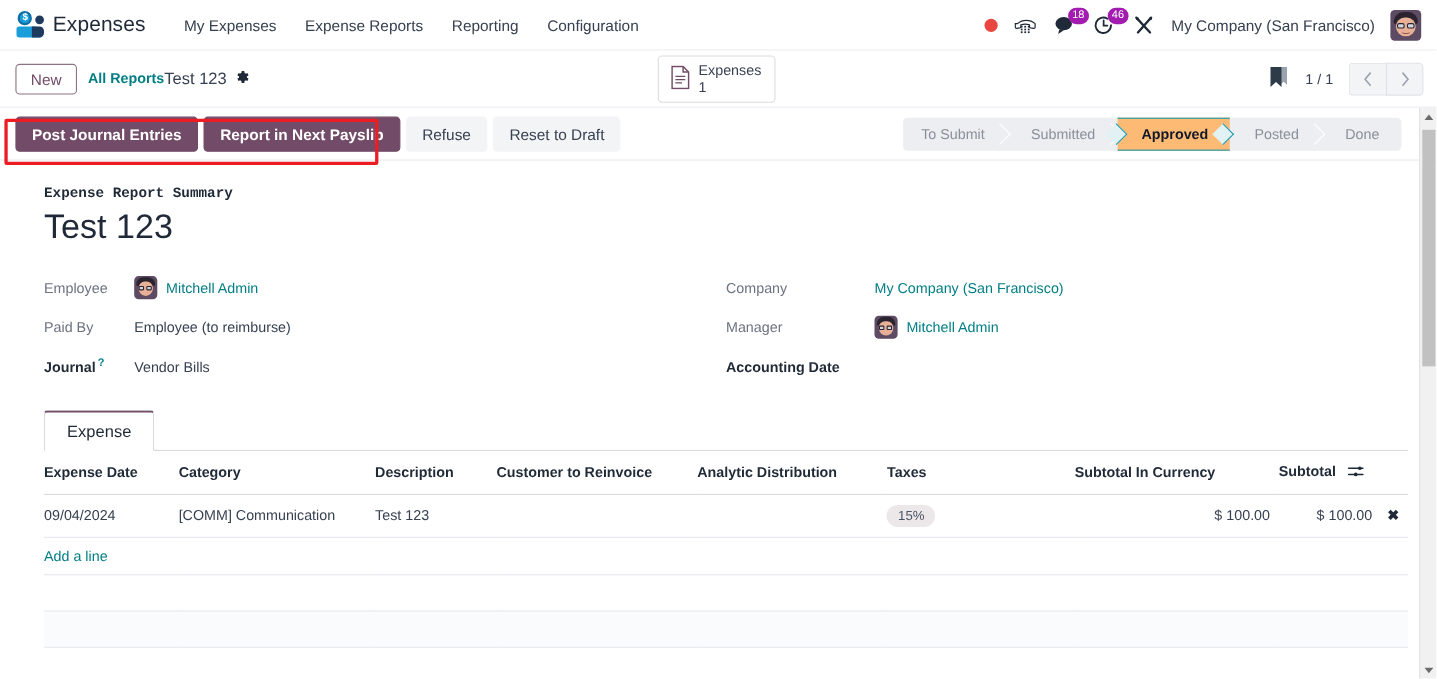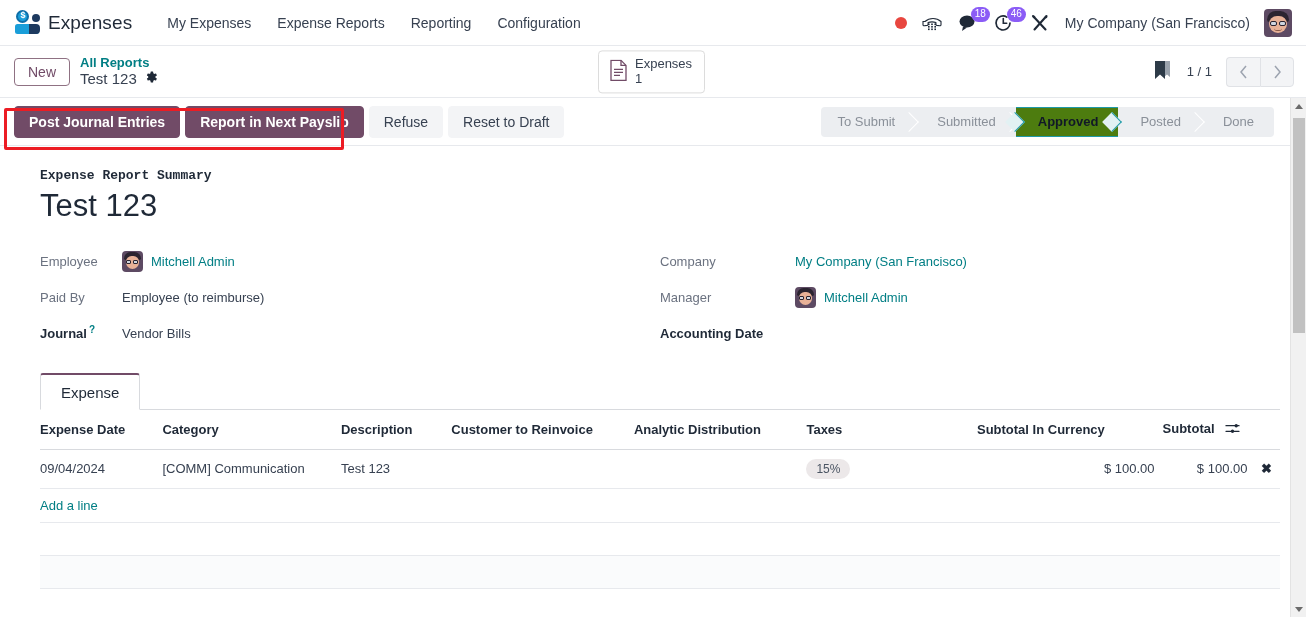--- a/index.html
+++ b/index.html
@@ -53,21 +53,21 @@
     border-radius: 3px; cursor: pointer;
   }
   .nav-right {
     margin-left: auto; display: flex; align-items: center; gap: 14px; padding-right: 4px;
   }
   .rec-dot { width: 12px; height: 12px; border-radius: 50%; background: #e8463f; }
   .ico { position: relative; width: 22px; height: 22px; display: flex; align-items: center; justify-content: center; cursor: pointer; }
   .ico svg { display: block; }
   .badge {
     position: absolute; top: -5px; right: -11px;
-    background: #8b5cf6; color: #fff; font-size: 10px; line-height: 1;
+    background: #a21caf; color: #fff; font-size: 10px; line-height: 1;
     padding: 2px 4px 3px; border-radius: 8px; min-width: 17px; text-align: center;
     font-weight: 500;
   }
   .company-name { font-size: 14px; color: #374151; white-space: nowrap; cursor: pointer; }
   .avatar {
     width: 28px; height: 28px; border-radius: 4px; overflow: hidden;
     background: #5d4a63; position: relative; flex: 0 0 auto; cursor: pointer;
   }
   .avatar .hair { position:absolute; left:3px; top:2px; width:22px; height:11px; background:#2b2430; border-radius:11px 11px 3px 3px; }
   .avatar .face { position:absolute; left:5px; top:7px; width:18px; height:17px; background:#e8b197; border-radius:8px 8px 9px 9px; }
@@ -78,21 +78,21 @@
   
   .control-panel {
     height: 52px; display: flex; align-items: center; padding: 0 12px 0 14px;
     background: #fff; border-bottom: 1px solid #e7e9ed; position: relative;
   }
   .btn-new {
     border: 1px solid #8f7183; color: #714b67; background: #fff;
     font-size: 14px; padding: 5px 13px; border-radius: 4px; cursor: pointer;
     margin-right: 10px; white-space: nowrap;
   }
-  .breadcrumb { display: flex; flex-direction: column; line-height: 1.18; }
+  .breadcrumb { display: flex; line-height: 1.18; }
   .bc-parent { color: #017e84; font-size: 13px; font-weight: bold; cursor: pointer; white-space: nowrap; }
   .bc-current-row { display: flex; align-items: center; gap: 7px; }
   .bc-current { color: #374151; font-size: 15px; white-space: nowrap; }
   .gear { cursor: pointer; display: block; }
   .stat-buttons { position: absolute; left: 598px; top: 50%; transform: translateY(-50%); }
   .stat-btn {
     display: flex; align-items: center; gap: 7px;
     border: 1px solid #dcdcdc; border-radius: 4px; background: #fff;
     padding: 5px 12px 5px 10px; cursor: pointer;
   }
@@ -144,21 +144,21 @@
   .st .arrow-r {
     position: absolute; right: -1px; top: 0; width: 14px; height: 100%;
     pointer-events: none;
   }
   .st .arrow-r:before {
     content: ""; position: absolute; left: 0; top: 50%;
     width: 13px; height: 13px; border-top: 1px solid #ffffff; border-right: 1px solid #ffffff;
     transform: translateY(-50%) rotate(45deg);
   }
   .st.active {
-    background: #4d7c0f; color: #111827; font-weight: bold;
+    background: #fdba74; color: #111827; font-weight: bold;
     border-top: 1px solid #1f9aa8; border-bottom: 1px solid #1f9aa8;
   }
   .st.active .arrow-r:before { border-top-color: #1f9aa8; border-right-color: #1f9aa8; background: #e2f1f3; }
   .st.active .arrow-l {
     position: absolute; left: -1px; top: 0; width: 14px; height: 100%; pointer-events: none;
   }
   .st.active .arrow-l:before {
     content: ""; position: absolute; left: -7px; top: 50%;
     width: 13px; height: 13px; border-top: 1px solid #1f9aa8; border-right: 1px solid #1f9aa8;
     background: #e2f1f3; transform: translateY(-50%) rotate(45deg);

